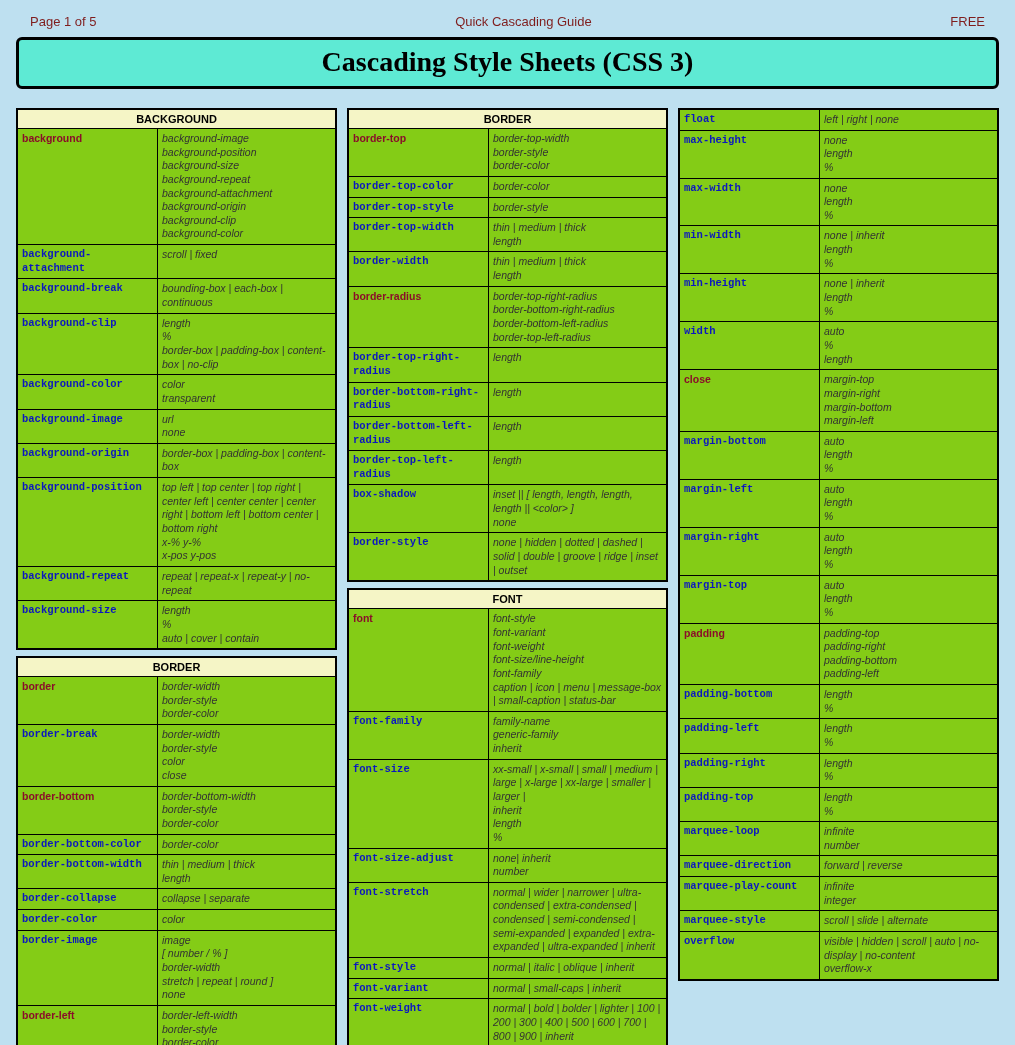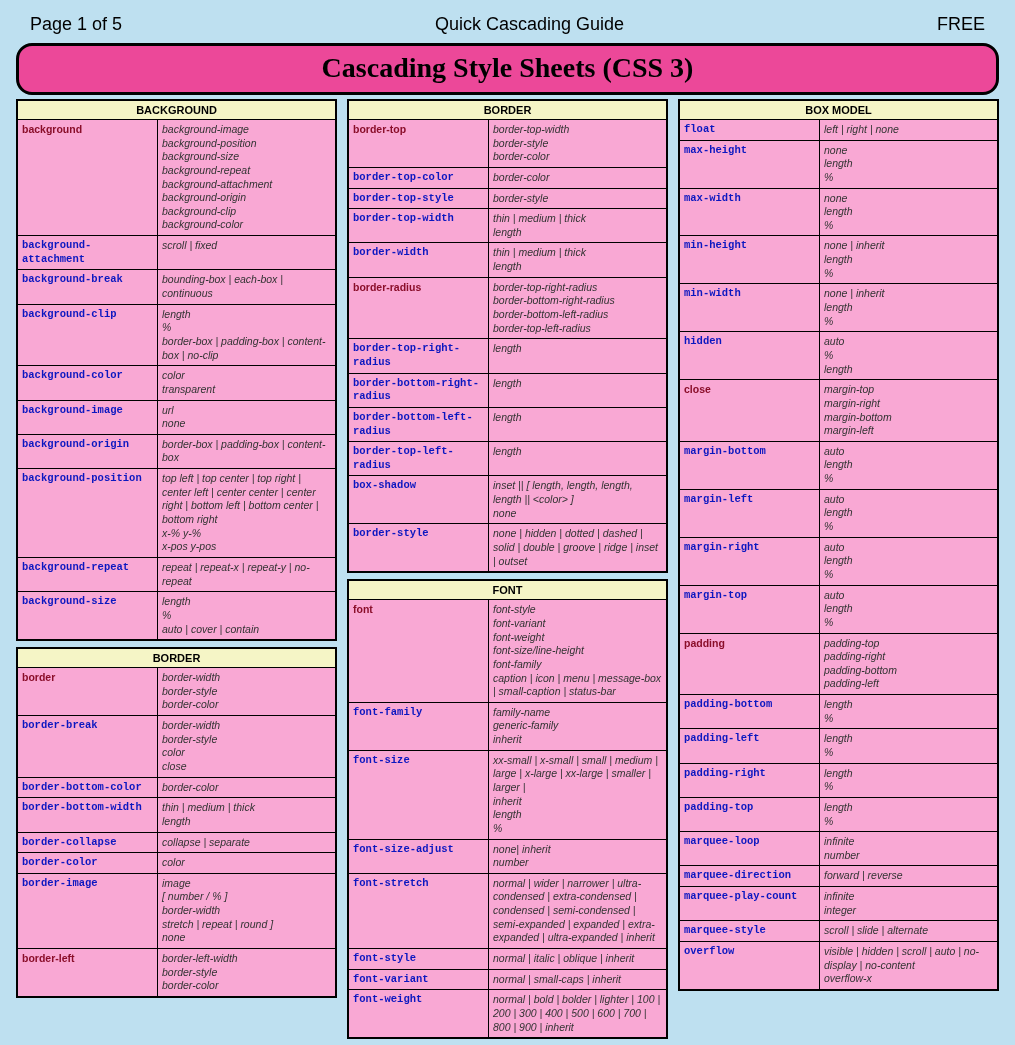--- a/index.html
+++ b/index.html
@@ -6,47 +6,47 @@
   body {
     background: #bee0f0;
     font-family: Verdana, Arial, sans-serif;
     font-size: 11px;
     padding: 10px;
     width: 1015px;
   }
   .topbar {
     display: flex;
     justify-content: space-between;
-    font-size: 18px;
-    color: #000000;
+    font-size: 13px;
+    color: #7f1d1d;
     padding: 4px 20px 8px 20px;
     text-align: center;
   }
   .titlebox {
-    background: #ec4899;
+    background: #5eead4;
     border: 3px solid #000;
-    border-radius: 16px;
+    border-radius: 6px;
     text-align: center;
     padding: 6px 0 8px 0;
-    margin: 0 6px 4px 6px;
+    margin: 0 6px 19px 6px;
   }
   .titlebox h1 {
     font-family: Georgia, 'Times New Roman', serif;
     font-weight: bold;
     font-size: 28px;
     color: #000;
   }
   .cols {
     display: flex;
     gap: 10px;
     padding: 0 6px;
   }
   .col { flex: 1; min-width: 0; }
   .panel {
-    background: #f9a8d4;
+    background: #84cc16;
     border: 2px solid #000;
     margin-bottom: 6px;
   }
   .panel-head {
     background: #f5f5c6;
     text-align: center;
     font-weight: bold;
     font-size: 11px;
     padding: 3px 0;
     border-bottom: 1px solid #000;
@@ -140,20 +140,24 @@
         <table class="ref">
           <tbody>
             <tr class="shorthand">
               <td class="prop">border</td>
               <td class="vals">border-width<br>border-style<br>border-color</td>
             </tr>
             <tr class="longhand">
               <td class="prop">border-break</td>
               <td class="vals">border-width<br>border-style<br>color<br>close</td>
             </tr>
+            <tr class="shorthand">
+              <td class="prop">border-bottom</td>
+              <td class="vals">border-bottom-width<br>border-style<br>border-color</td>
+            </tr>
             <tr class="longhand">
               <td class="prop">border-bottom-color</td>
               <td class="vals">border-color</td>
             </tr>
             <tr class="longhand">
               <td class="prop">border-bottom-width</td>
               <td class="vals">thin | medium | thick<br>length</td>
             </tr>
             <tr class="longhand">
               <td class="prop">border-collapse</td>
@@ -266,45 +270,44 @@
             <tr class="longhand">
               <td class="prop">font-weight</td>
               <td class="vals">normal | bold | bolder | lighter | 100 | 200 | 300 | 400 | 500 | 600 | 700 | 800 | 900 | inherit</td>
             </tr>
           </tbody>
         </table>
       </div>
     </div>
     <div class="col">
       <div class="panel">
-        <div class="panel-head">BOX MODEL</div>
         <table class="ref">
           <tbody>
             <tr class="longhand">
               <td class="prop">float</td>
               <td class="vals">left | right | none</td>
             </tr>
             <tr class="longhand">
               <td class="prop">max-height</td>
               <td class="vals">none<br>length<br>%</td>
             </tr>
             <tr class="longhand">
               <td class="prop">max-width</td>
               <td class="vals">none<br>length<br>%</td>
             </tr>
             <tr class="longhand">
+              <td class="prop">min-width</td>
+              <td class="vals">none | inherit<br>length<br>%</td>
+            </tr>
+            <tr class="longhand">
               <td class="prop">min-height</td>
               <td class="vals">none | inherit<br>length<br>%</td>
             </tr>
             <tr class="longhand">
-              <td class="prop">min-width</td>
-              <td class="vals">none | inherit<br>length<br>%</td>
-            </tr>
-            <tr class="longhand">
-              <td class="prop">hidden</td>
+              <td class="prop">width</td>
               <td class="vals">auto<br>%<br>length</td>
             </tr>
             <tr class="shorthand">
               <td class="prop">close</td>
               <td class="vals">margin-top<br>margin-right<br>margin-bottom<br>margin-left</td>
             </tr>
             <tr class="longhand">
               <td class="prop">margin-bottom</td>
               <td class="vals">auto<br>length<br>%</td>
             </tr>

